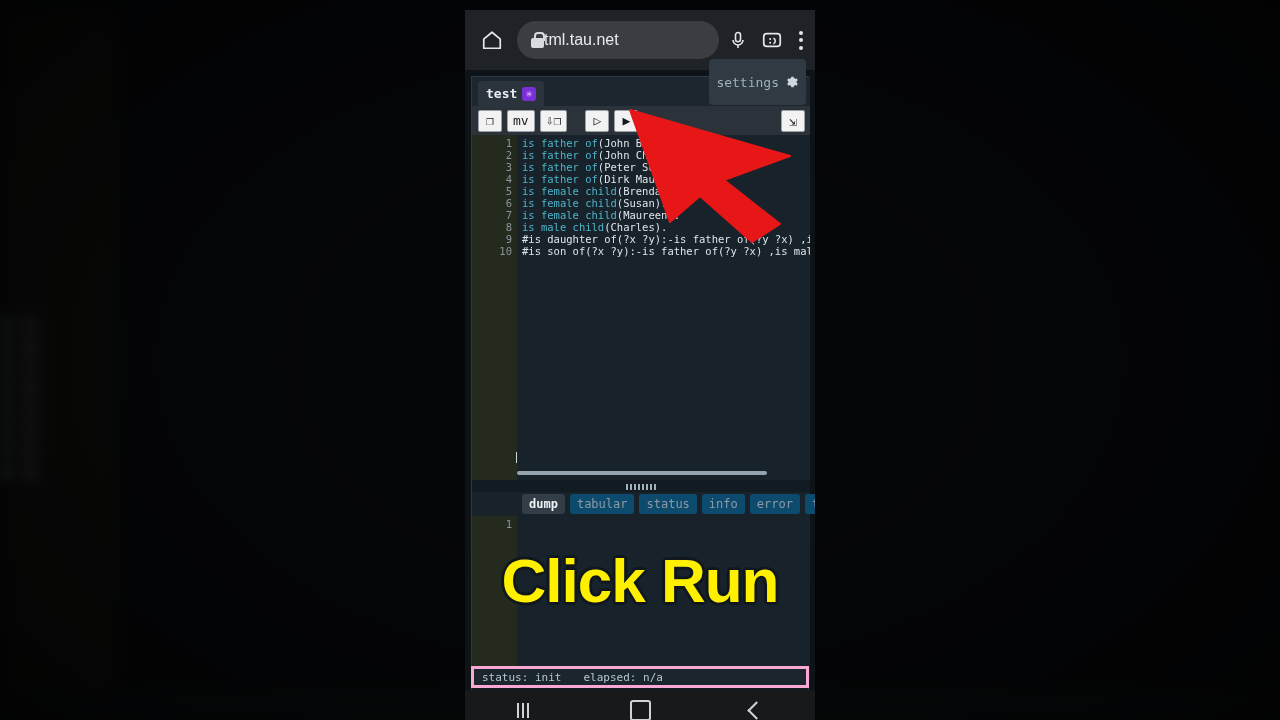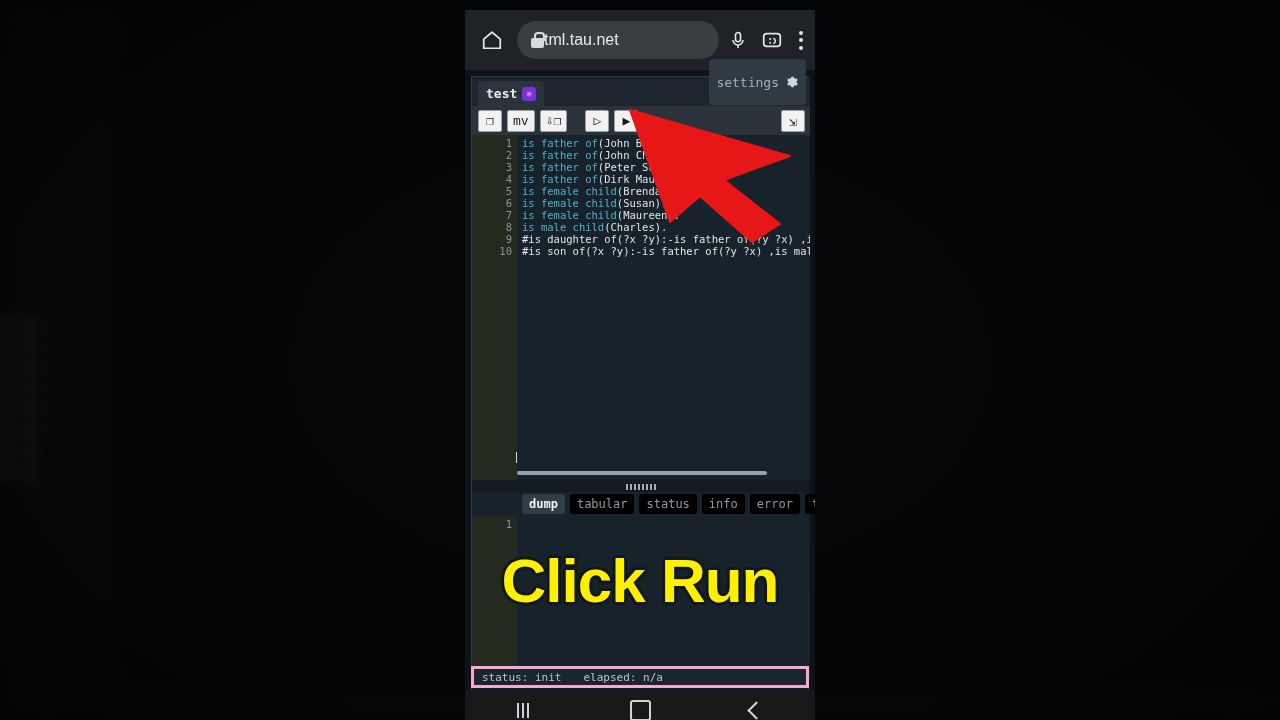--- a/index.html
+++ b/index.html
@@ -96,21 +96,21 @@
 
   .splitter{position:absolute;left:0;top:403px;width:338px;height:14px;background:#131b22;
             display:flex;align-items:center;justify-content:center;}
   .sp-dots{display:grid;grid-template-columns:repeat(8,2px);gap:2px;}
   .sp-dots i{display:block;width:2px;height:6px;background:#9fb0bb;}
 
   
   .panel{position:absolute;left:0;top:415px;width:338px;height:188px;background:#17222b;}
   .ptabs{position:absolute;left:0;top:0;width:338px;height:24px;display:flex;align-items:center;gap:5px;padding-left:4px;box-sizing:border-box;margin-left:46px;}
   .ptab{
-    height:20px;padding:0 7px;background:#000000;border-radius:3px;display:flex;align-items:center;
+    height:20px;padding:0 7px;background:#0c4a6e;border-radius:3px;display:flex;align-items:center;
     color:#8d9aa3;font-family:"DejaVu Sans Mono", monospace;font-size:12px;
   }
   .ptab.active{background:#323d46;color:#eef3f6;font-weight:bold;}
   .pbody{position:absolute;left:0;top:24px;width:338px;height:164px;background:#17222b;}
   .p-gutter{position:absolute;left:0;top:0;width:45px;height:164px;background:#242a1e;}
   .p-line{position:absolute;left:0;top:2px;height:12px;display:flex;align-items:center;
           font-family:"DejaVu Sans Mono", monospace;font-size:10.5px;}
   .p-line .no{width:40px;text-align:right;color:#8b949c;padding-right:5px;}
   .p-caret{position:absolute;left:51px;top:442px;width:1px;height:11px;background:#cdd6db;}
 

